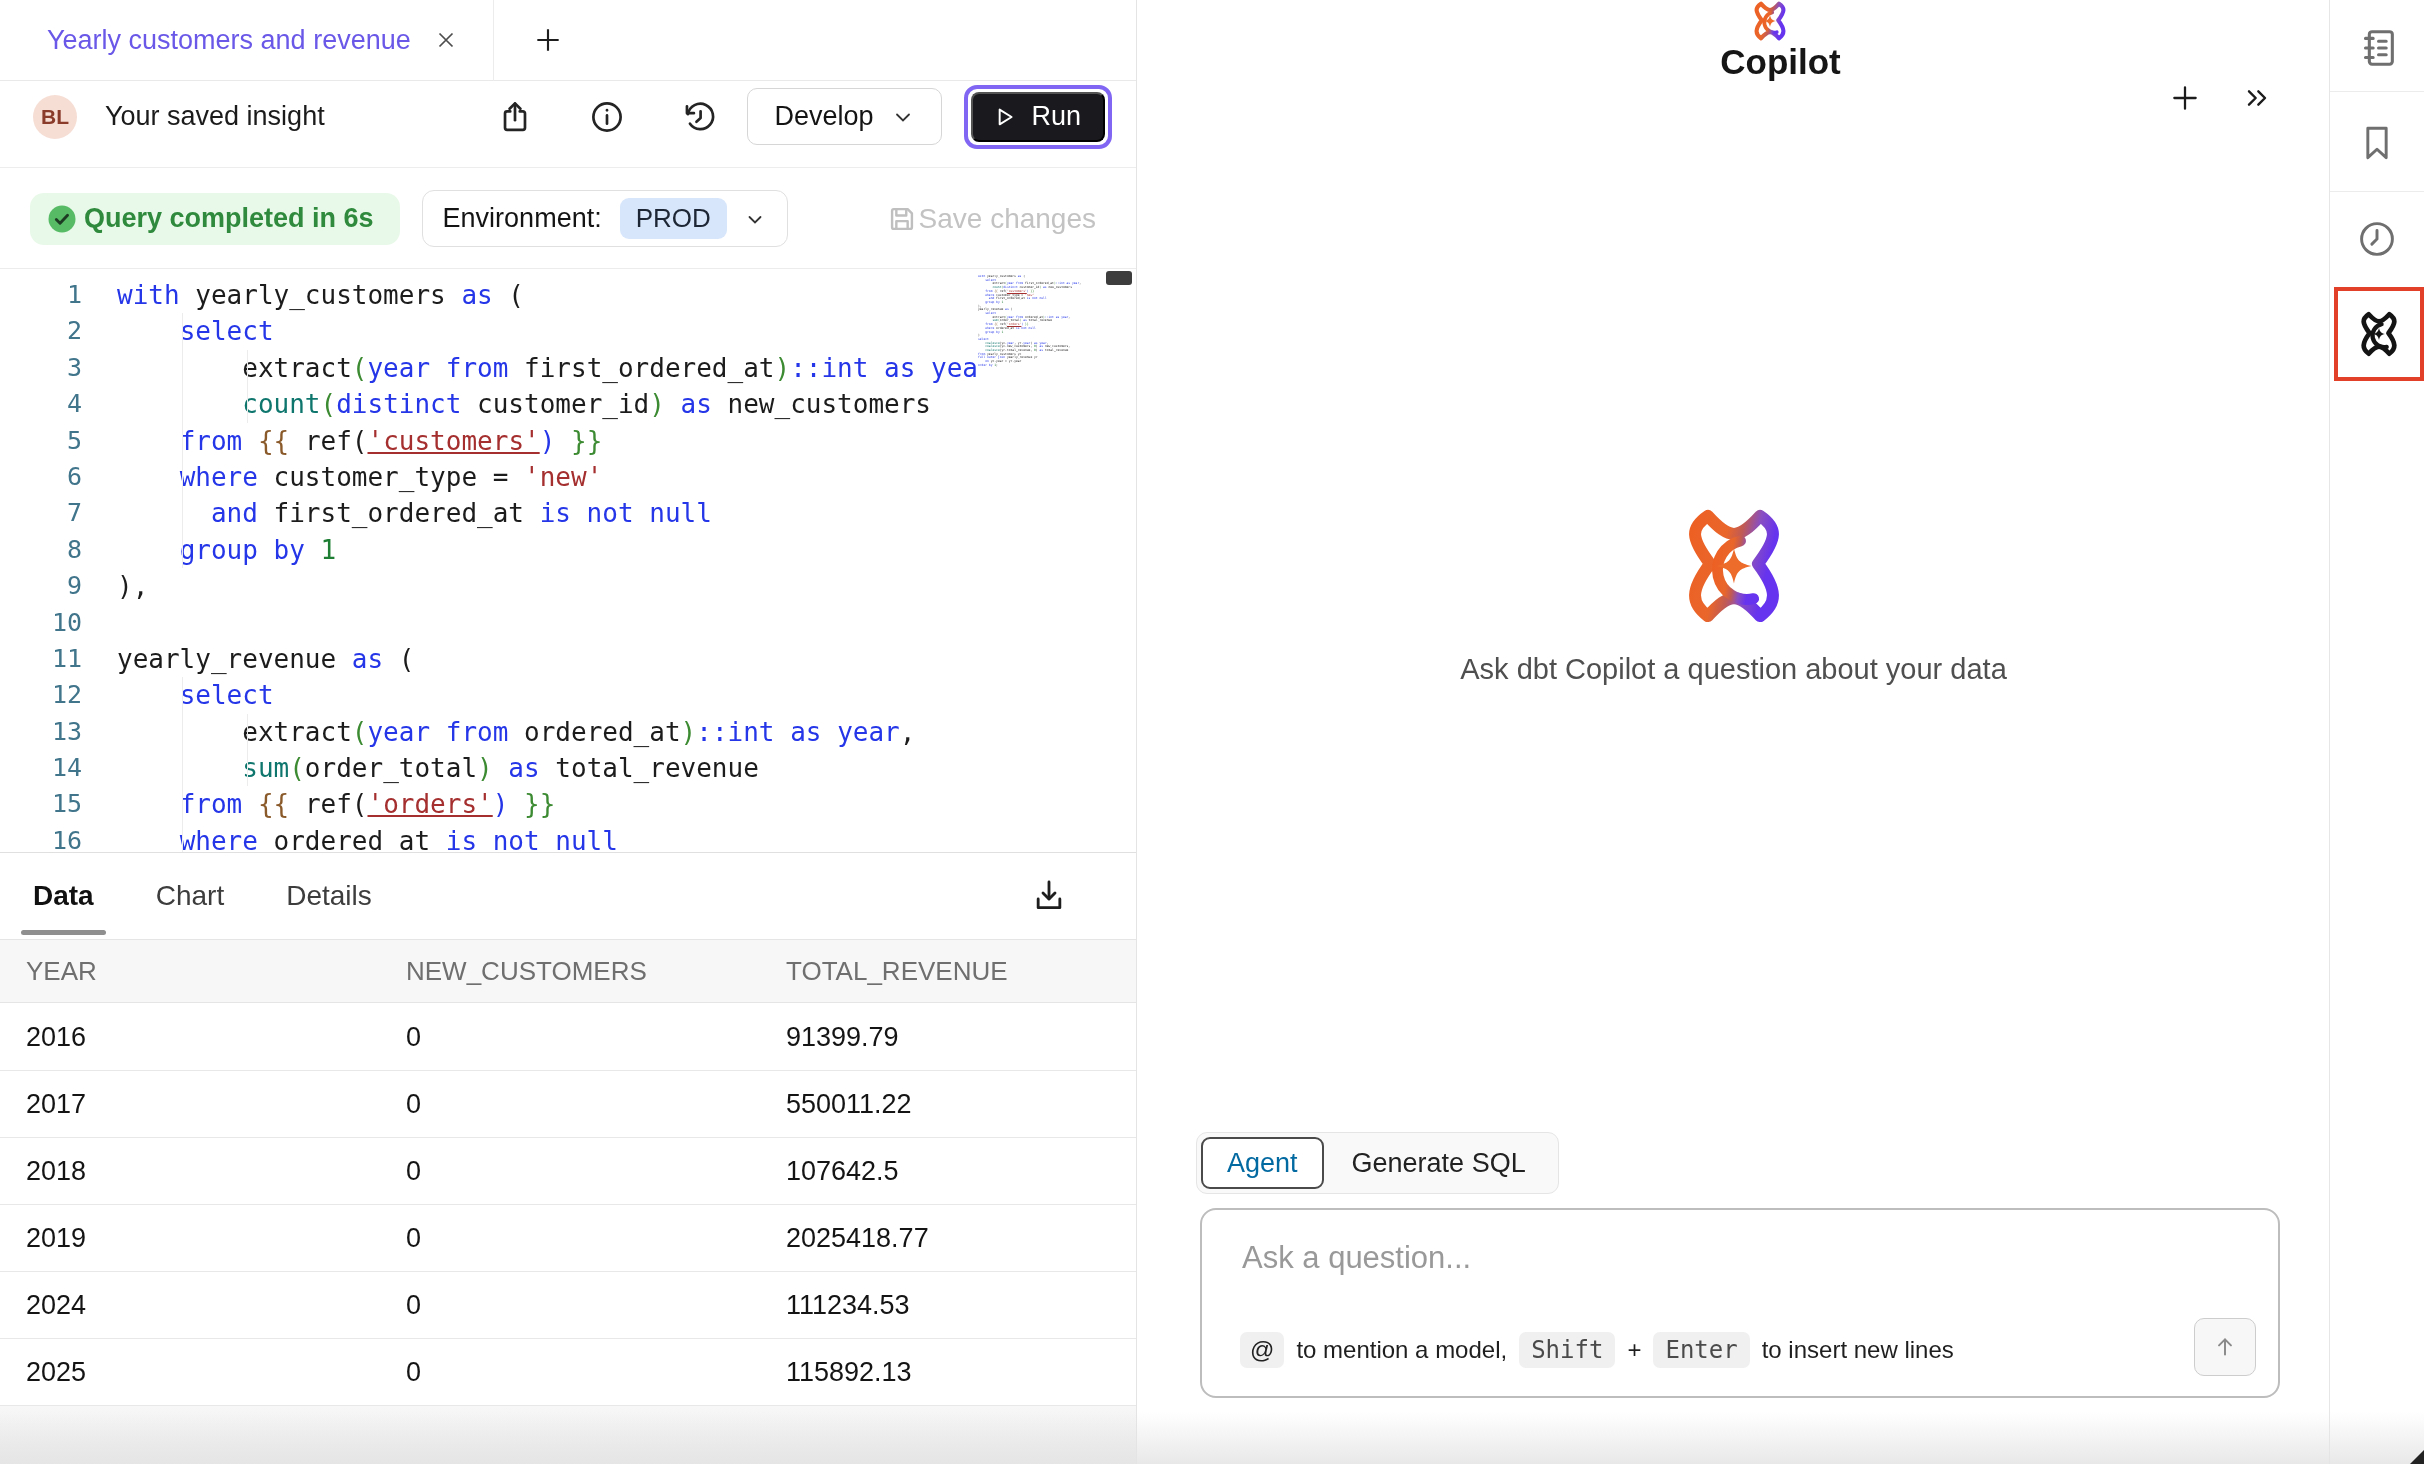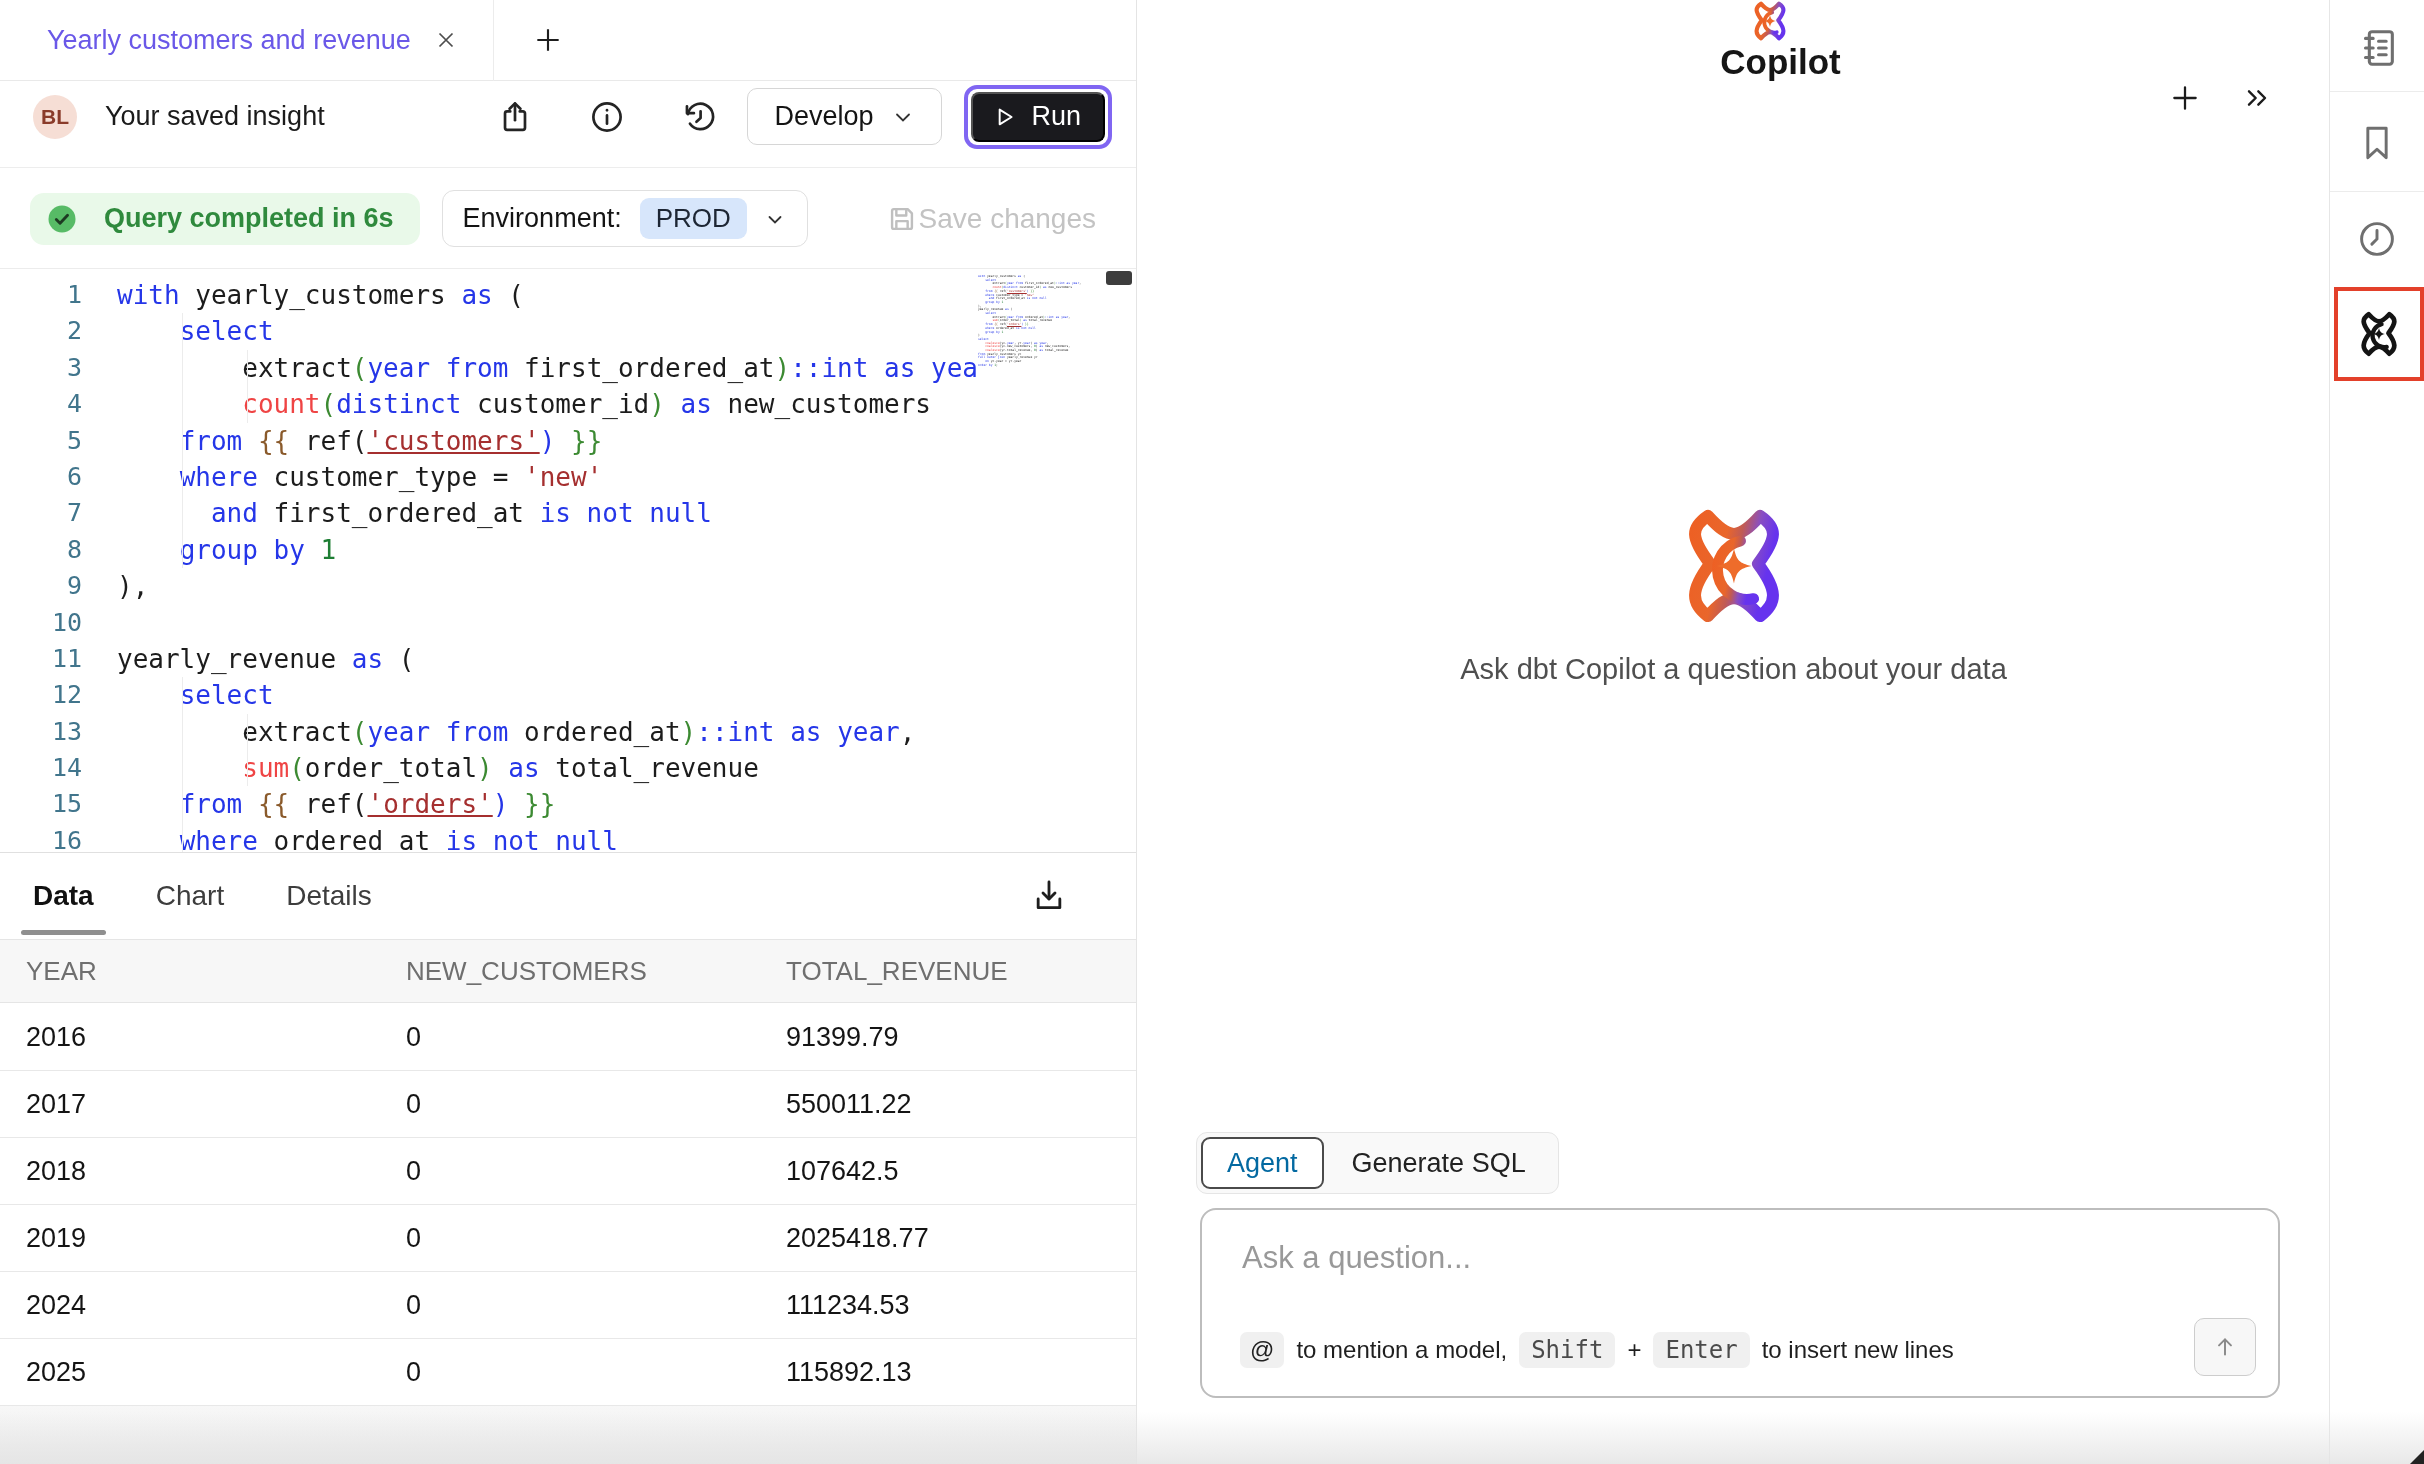--- a/index.html
+++ b/index.html
@@ -20,37 +20,37 @@
   .avatar { width:44px; height:44px; border-radius:50%; background:#f6ded5; color:#8a3b2a; font-size:21px; font-weight:700; display:flex; align-items:center; justify-content:center; }
   .tb-title { margin-left:28px; font-size:27px; color:#1b1b1b; }
   .tb-spacer { flex:1; }
   .icon-btn { color:#242424; display:flex; align-items:center; justify-content:center; width:60px; height:60px; cursor:pointer; }
   .icon-gap { width:32px; }
   .develop-btn { display:flex; align-items:center; gap:18px; height:57px; padding:0 26px; border:1.5px solid #d6d6d6; border-radius:10px; background:#fff; font-size:27px; color:#141414; margin:0 22px 0 18px; cursor:pointer; }
   .run-wrap { border:4px solid #8066f2; border-radius:13px; padding:3px; background:#fff; }
   .run-btn { display:flex; align-items:center; gap:14px; background:#1a1a1e; color:#fff; border-radius:8px; height:50px; padding:0 22px 0 18px; font-size:27px; cursor:pointer; }
 
   .status-row { position:absolute; left:0; top:169px; width:100%; height:99px; display:flex; align-items:center; padding:0 40px 0 30px; }
-  .query-pill { display:flex; align-items:center; gap:24px; background:#e9f9e9; border-radius:14px; height:52px; padding:0 26px 0 14px; }
+  .query-pill { display:flex; align-items:center; gap:4px; background:#e9f9e9; border-radius:14px; height:52px; padding:0 26px 0 14px; }
   .query-pill span { color:#2f8a3d; font-size:27px; font-weight:600; }
   .env-select { display:flex; align-items:center; margin-left:22px; height:57px; border:1.5px solid #e0e0e0; border-radius:12px; padding:0 20px 0 20px; background:#fff; cursor:pointer; }
   .env-label { font-size:27px; color:#141414; }
   .env-pill { margin-left:18px; background:#d7e6fb; color:#1d2634; border-radius:9px; padding:5px 16px; font-size:26px; font-weight:500; }
   .env-chevron { margin-left:16px; color:#333; display:flex; }
   .save-group { margin-left:auto; display:flex; align-items:center; color:#bfbfbf; }
   .save-group .txt { font-size:28px; color:#c3c3c3; }
 
   
   .editor { position:absolute; left:0; top:268px; width:1136px; height:584px; overflow:hidden; border-top:1px solid #ececec; background:#fff; }
   .code-lines { position:absolute; left:0; top:8px; width:978px; overflow:hidden; }
   .code-line { position:relative; height:36.4px; white-space:pre; font-family:"DejaVu Sans Mono",monospace; font-size:26px; line-height:36.4px; }
   .code-line .ln { position:absolute; left:0; top:0; width:82px; text-align:right; color:#41758c; font-size:25px; }
   .code-text { display:inline-block; padding-left:117px; white-space:pre; }
   .g { position:absolute; top:0; bottom:0; border-left:1px solid #ececec; }
-  .tk-kw { color:#2536e8; } .tk-id { color:#1c1c1c; } .tk-fn { color:#ef4444;margin-top:44px; }
+  .tk-kw { color:#2536e8; } .tk-id { color:#1c1c1c; } .tk-fn { color:#0f766e;margin-top:44px; }
   .tk-str { color:#a52f2f; } .tk-su { color:#a52f2f; text-decoration:underline; }
   .tk-num { color:#1e7e34; } .tk-jo { color:#8a5a2b; } .tk-jc { color:#3c8a32; }
   .tk-pg { color:#3c8a32; } .tk-sp { color:#1c1c1c; }
   .minimap { position:absolute; left:978px; top:6px; width:126px; overflow:hidden; }
   .mm-line { white-space:pre; font-family:"DejaVu Sans Mono",monospace; font-size:3px; line-height:3.7px; }
   .scroll-thumb { position:absolute; left:1106px; top:2px; width:26px; height:14px; background:#3d3d3d; border-radius:3px; }
 
   
   .results { position:absolute; left:0; top:852px; width:1136px; height:612px; border-top:1px solid #e0e0e0; background:#fff; }
   .res-tabs { position:absolute; left:0; top:0; width:100%; height:86px; display:flex; align-items:center; padding-left:33px; }

